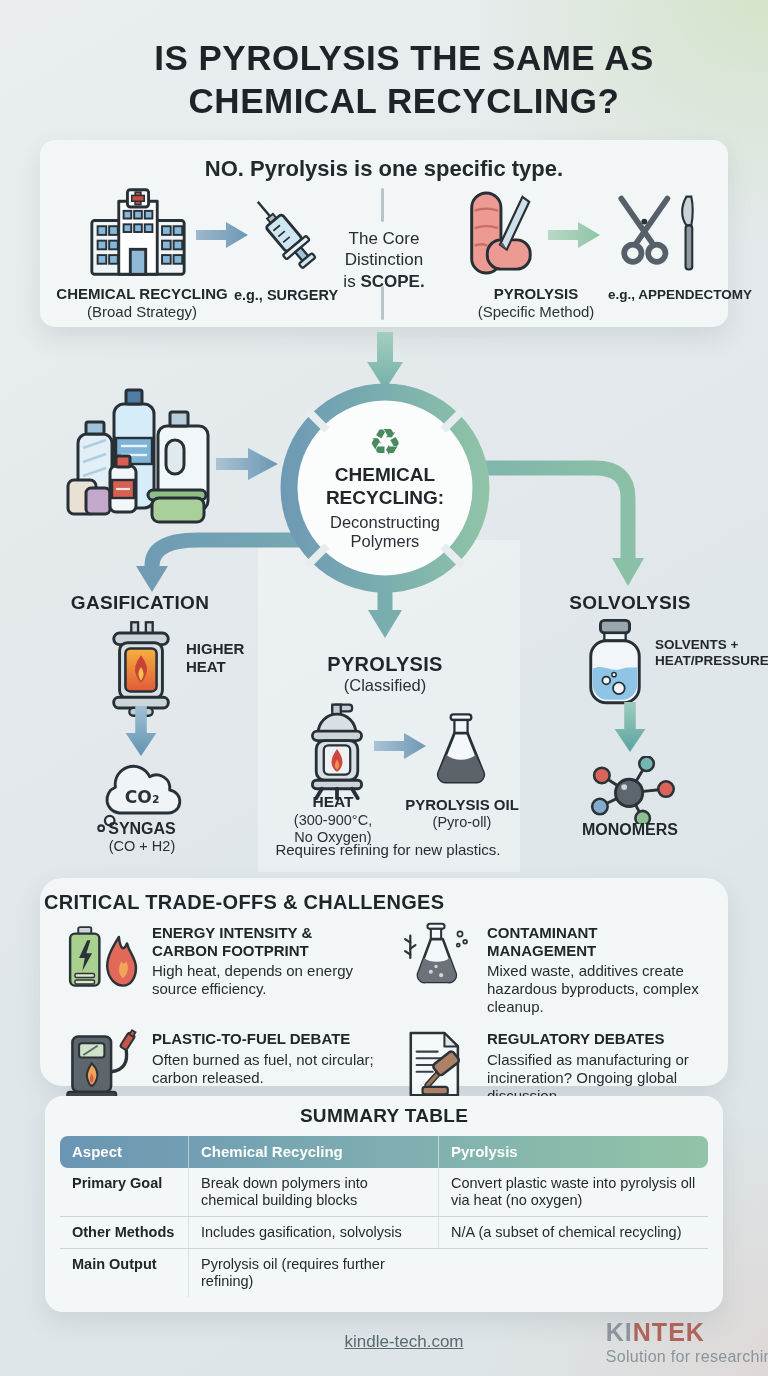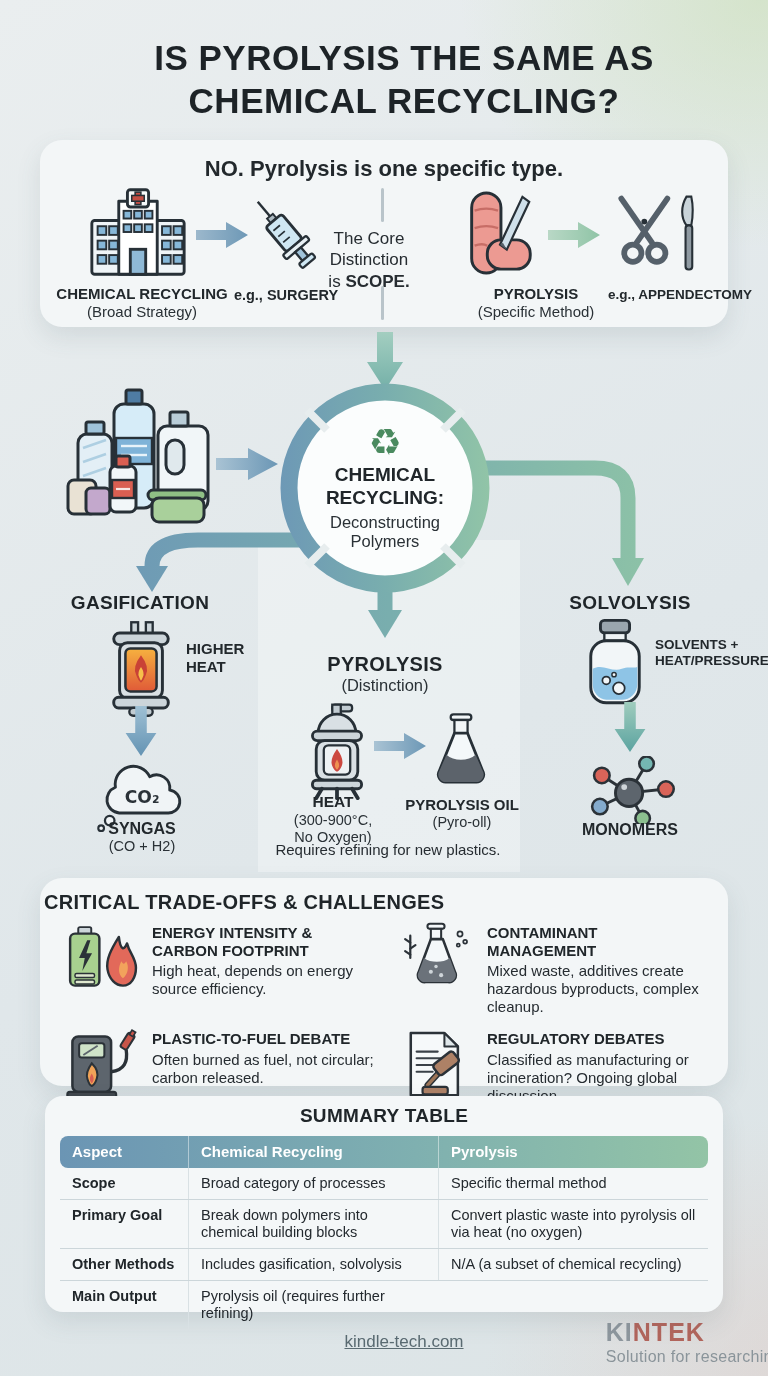--- a/index.html
+++ b/index.html
@@ -59,21 +59,21 @@
 </head>
 <body>
 
 <div class="page">
 
   <div class="title">
     <div>IS PYROLYSIS THE SAME AS</div>
     <div>CHEMICAL RECYCLING?</div>
   </div>
 
-  <div class="panel" style="left:40px;top:140px;width:688px;height:187px;">
+  <div class="panel" style="left:40px;top:140px;width:688px;height:187px;border-radius:15px;">
     <div class="p1-heading">NO. Pyrolysis is one specific type.</div>
 
     <svg class="abs" style="left:48px;top:44px;" width="100" height="96" viewBox="0 0 104 96">
       <g stroke="#273037" stroke-width="3" stroke-linejoin="round">
         <rect x="4" y="36" width="96" height="56" rx="3" fill="#eff4f7"></rect>
         <rect x="32" y="16" width="40" height="76" fill="#ffffff"></rect>
         <rect x="41" y="4" width="22" height="18" rx="3" fill="#f6f9fa"></rect>
       </g>
       <g fill="#c44e44" stroke="#273037" stroke-width="1.6">
         <rect x="49" y="6.5" width="6" height="13"></rect>
@@ -120,21 +120,21 @@
         <line x1="33" y1="34" x2="42" y2="34" stroke="#273037" stroke-width="1.8"></line>
         <line x1="33" y1="42" x2="42" y2="42" stroke="#273037" stroke-width="1.8"></line>
         <line x1="33" y1="50" x2="42" y2="50" stroke="#273037" stroke-width="1.8"></line>
         <rect x="24" y="60" width="32" height="6" rx="2" fill="#e8f0f4" stroke="#273037" stroke-width="2.4"></rect>
         <rect x="36" y="66" width="8" height="12" fill="#9fc3da" stroke="#273037" stroke-width="2.4"></rect>
         <rect x="31" y="78" width="18" height="6" rx="2" fill="#cfe7f3" stroke="#273037" stroke-width="2.4"></rect>
       </g>
     </svg>
 
     <div class="vline" style="left:341px;top:48px;height:34px;"></div>
-    <div class="abs coretxt" style="left:264px;top:88px;width:130px;">
+    <div class="abs coretxt" style="left:279px;top:88px;width:130px;">
       <div>The Core</div>
       <div>Distinction</div>
       <div><span>is</span> <b>SCOPE.</b></div>
     </div>
     <div class="vline" style="left:341px;top:146px;height:34px;"></div>
 
     <svg class="abs" style="left:418px;top:46px;" width="82" height="96" viewBox="0 0 84 96">
       <g fill="#ec9a92" stroke="#273037" stroke-width="3" stroke-linejoin="round">
         <rect x="14" y="6" width="30" height="82" rx="15"></rect>
         <rect x="30" y="54" width="44" height="30" rx="14"></rect>
@@ -308,21 +308,21 @@
     <circle cx="16" cy="72" r="5" fill="#f0f4f6" stroke="#273037" stroke-width="2.4"></circle>
     <circle cx="7" cy="80" r="3" fill="#f0f4f6" stroke="#273037" stroke-width="2.2"></circle>
   </svg>
   <div class="abs" style="left:48px;top:819px;width:188px;z-index:2;">
     <div class="lbl" style="font-size:16px;">SYNGAS</div>
     <div class="sub" style="font-size:14.5px;">(CO + H2)</div>
   </div>
 
   <div class="abs" style="left:285px;top:653px;width:200px;z-index:2;">
     <div class="branch-h" style="font-size:20px;">PYROLYSIS</div>
-    <div class="sub" style="font-size:16.5px;">(Distinction)</div>
+    <div class="sub" style="font-size:16.5px;">(Classified)</div>
   </div>
   <svg class="abs" style="left:303px;top:700px;z-index:2;" width="68" height="100" viewBox="0 0 72 104">
     <rect x="31" y="4" width="21" height="7" rx="3" fill="#c2ccd2" stroke="#273037" stroke-width="2.4"></rect>
     <rect x="31" y="4" width="9" height="16" fill="#c2ccd2" stroke="#273037" stroke-width="2.4"></rect>
     <path d="M16 34 A20 20 0 0 1 56 34 Z" fill="#d9e0e4" stroke="#273037" stroke-width="3"></path>
     <rect x="10" y="32" width="52" height="10" rx="5" fill="#ccd5da" stroke="#273037" stroke-width="3"></rect>
     <rect x="14" y="42" width="44" height="42" rx="9" fill="#d9e0e4" stroke="#273037" stroke-width="3"></rect>
     <rect x="22" y="47" width="28" height="31" rx="5" fill="#eef2f4" stroke="#273037" stroke-width="2.4"></rect>
     <path d="M36 51 Q28 62 31 69 Q33 74 36 75 Q39 74 41 69 Q44 62 36 51 Z" fill="#cc4840"></path>
     <path d="M36 62 Q33 67 34 70 Q35 72 36 73 Q37 72 38 70 Q39 67 36 62 Z" fill="#ef9050"></path>
@@ -498,25 +498,20 @@
   <div class="panel" style="left:45px;top:1096px;width:678px;height:216px;border-radius:18px;background:#f4f7f8;z-index:2;">
     <div class="sum-heading">SUMMARY TABLE</div>
     <div class="tbl">
       <div class="trow thead">
         <div class="tc">Aspect</div>
         <div class="tc">Chemical Recycling</div>
         <div class="tc">Pyrolysis</div>
       </div>
       <div class="tbody">
         <div class="trow">
-          <div class="tc">Scope</div>
-          <div class="tc">Broad category of processes</div>
-          <div class="tc">Specific thermal method</div>
-        </div>
-        <div class="trow">
           <div class="tc">Primary Goal</div>
           <div class="tc">Break down polymers into chemical building blocks</div>
           <div class="tc">Convert plastic waste into pyrolysis oll via heat (no oxygen)</div>
         </div>
         <div class="trow">
           <div class="tc">Other Methods</div>
           <div class="tc">Includes gasification, solvolysis</div>
           <div class="tc">N/A (a subset of chemical recycling)</div>
         </div>
         <div class="trow">

